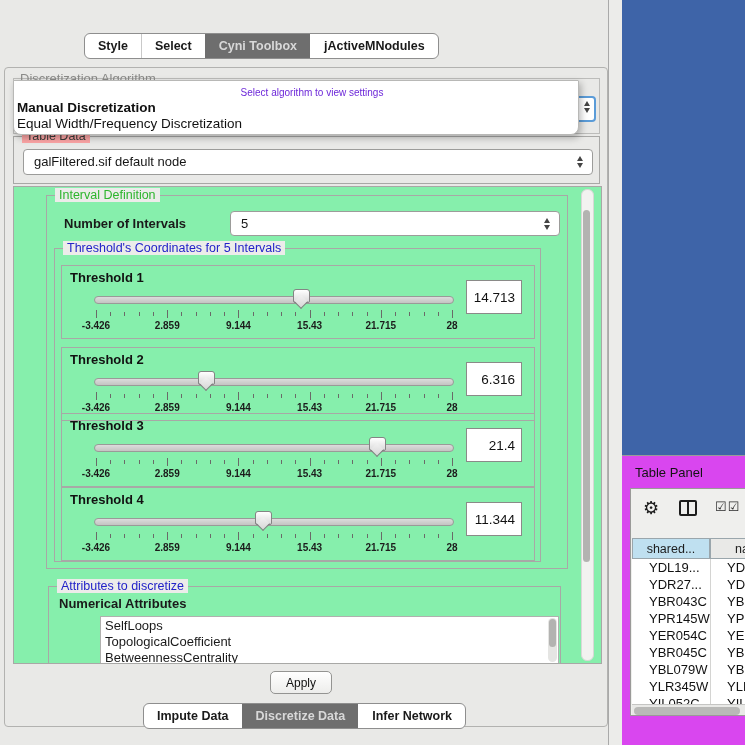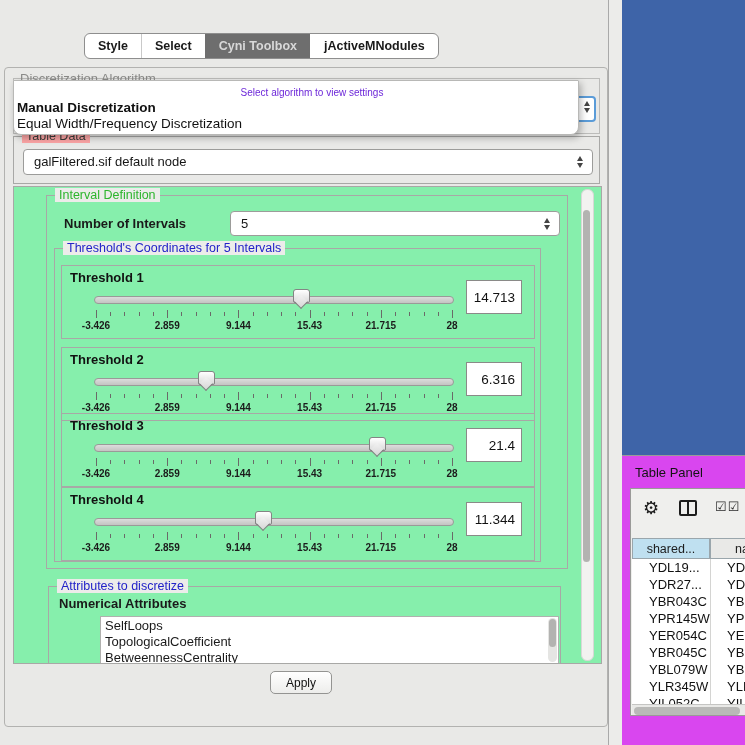--- a/index.html
+++ b/index.html
@@ -329,20 +329,31 @@
   </div>
 
   <div id="popup">
     <div id="popup-prompt">Select algorithm to view settings</div>
     <div class="popup-opt" id="popup-opt0">Manual Discretization</div>
     <div class="popup-opt" id="popup-opt1">Equal Width/Frequency Discretization</div>
   </div>
 
   <button class="btn" style="left:270px;top:671px;width:62px;height:23px;">Apply</button>
 
+  <div id="bottom-tabs" class="tabbar" style="left:143px;top:703px;">
+      <span class="tab">
+        <span>Impute Data</span>
+      </span>
+      <span class="tab sel">
+        <span>Discretize Data</span>
+      </span>
+      <span class="tab">
+        <span>Infer Network</span>
+      </span>
+    </div>
 </div>
 
 <div id="desk-gap"></div>
 
 <div id="net-frame">
   
 </div>
 
 <div id="table-panel">
   <span id="tp-title">Table Panel</span>

